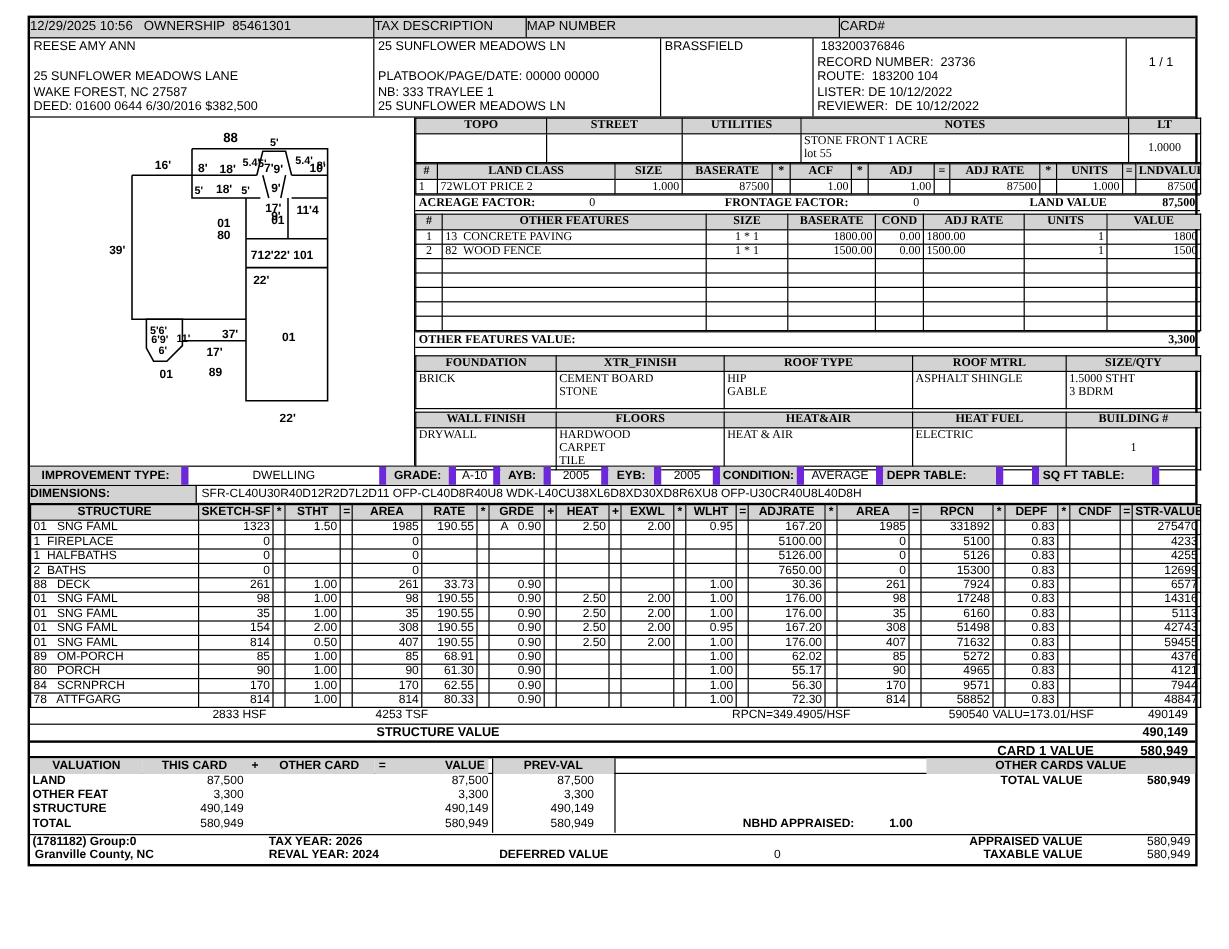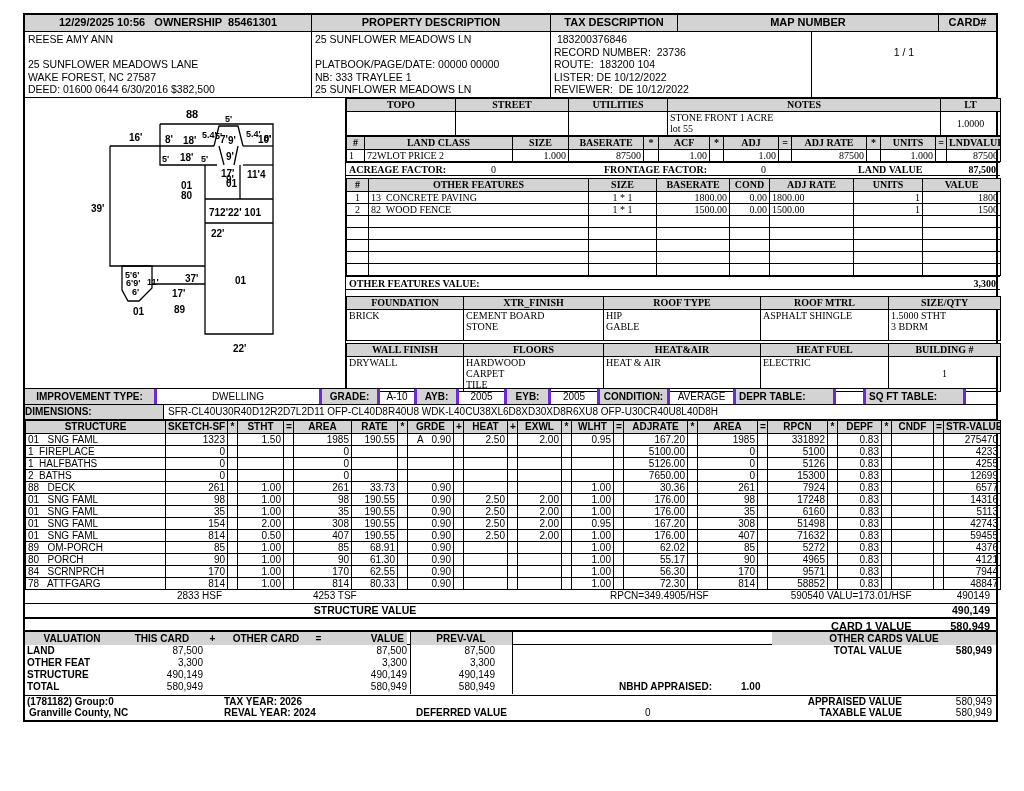--- a/index.html
+++ b/index.html
@@ -5,21 +5,21 @@
   html,body{margin:0;padding:0;background:#fff;}
   body{width:1024px;height:791px;position:relative;font-family:"Liberation Sans",sans-serif;color:#000;}
   *{box-sizing:border-box;}
   .card{position:absolute;left:23px;top:13px;width:975px;border:2px solid #000;background:#fff;}
   .gray{background:#d3d3d3;}
   .b{font-weight:bold;}
   .pre{white-space:pre-wrap;}
   .ml{white-space:pre;}
   
   .tophdr{display:flex;border-bottom:1px solid #000;}
-  .tophdr .hc{height:16px;line-height:15px;text-align:center;font-weight:bold;font-size:11px;border-right:1px solid #000;overflow:hidden;white-space:pre;}
+  .tophdr .hc{height:16px;line-height:15px;text-align:left;font-weight:normal;font-size:11px;border-right:1px solid #000;overflow:hidden;white-space:pre;}
   .tophdr .hc:last-child{border-right:none;}
   .inforow{display:flex;border-bottom:1px solid #000;}
   .inforow .ic{min-height:64px;font-size:10.5px;line-height:12.6px;padding:1px 3px;border-right:1px solid #000;overflow:hidden;}
   .inforow .ic:last-child{border-right:none;}
   .w1{width:287px}.w2{width:239px}.w3{width:127px}.w4{width:261px}.w5{width:61px;flex:1}
   
   .mid{display:flex;}
   .sketchpane{width:320px;position:relative;}
   .rightpane{width:655px;border-left:1px solid #000;font-family:Liberation Serif, serif;}
   table{border-collapse:collapse;table-layout:fixed;width:100%;}
@@ -34,21 +34,21 @@
   .t-of td:nth-child(2),.t-of td:nth-child(6){text-align:left;}
   .t-of td:nth-child(4),.t-of td:nth-child(5),.t-of td:nth-child(7),.t-of td:nth-child(8){text-align:right;}
   .t-bld td{vertical-align:top;text-align:left;}
   .t-bld1 td{height:31px;}
   .t-bld2 td{height:35px;}
   .t-bld2 td:last-child{text-align:center;vertical-align:middle;}
   .barrow{position:relative;height:14px;font-size:10px;line-height:13px;border-top:1px solid #000;border-bottom:1px solid #000;}
   .abs{position:absolute;top:0;}
   
   .improw{display:flex;border-bottom:1px solid #000;height:16px;font-size:10px;line-height:15px;}
-  .improw .cell{border-right:3px solid #6d28d9;text-align:center;overflow:hidden;white-space:pre;height:100%;}
+  .improw .cell{border-right:6px solid #6d28d9;text-align:center;overflow:hidden;white-space:pre;height:100%;}
   .improw .lbl{font-weight:bold;}
   .dimrow{display:flex;border-bottom:1px solid #000;height:15px;font-size:10px;line-height:14px;}
   .dimrow .cell{border-right:1px solid #000;overflow:hidden;white-space:pre;height:100%;}
   
   .t-struct td{text-align:right;}
   .t-struct td:first-child{text-align:left;}
   .structfoot{position:relative;height:13px;font-size:10px;line-height:12px;}
   .sv-row{position:relative;height:14px;font-size:10.5px;line-height:13px;border-top:1px solid #000;}
   .cardval{position:relative;height:15px;font-size:11px;line-height:14px;border-top:2px solid #000;border-bottom:2px solid #000;}
   
@@ -58,37 +58,37 @@
   .vline{position:absolute;width:0;border-left:1px solid #000;top:0;}
   .sketch text{fill:#000;font-family:"Liberation Sans",sans-serif;font-weight:bold;}
 </style>
 </head>
 <body>
 
 <div class="card">
 
   <div class="tophdr gray">
     <div class="hc w1">12/29/2025 10:56   OWNERSHIP  85461301</div>
-    <div class="hc w2">PROPERTY DESCRIPTION</div>
     <div class="hc w3">TAX DESCRIPTION</div>
     <div class="hc w4">MAP NUMBER</div>
     <div class="hc w5">CARD#</div>
   </div>
 
   <div class="inforow">
     <div class="ic w1 pre">REESE AMY ANN
 
 25 SUNFLOWER MEADOWS LANE
 WAKE FOREST, NC 27587
 DEED: 01600 0644 6/30/2016 $382,500</div>
     <div class="ic w2 pre">25 SUNFLOWER MEADOWS LN
 
 PLATBOOK/PAGE/DATE: 00000 00000
 NB: 333 TRAYLEE 1
 25 SUNFLOWER MEADOWS LN</div>
+    <div class="ic w3 pre">BRASSFIELD</div>
     <div class="ic w4 pre"> 183200376846
 RECORD NUMBER:  23736
 ROUTE:  183200 104
 LISTER: DE 10/12/2022
 REVIEWER:  DE 10/12/2022</div>
     <div class="ic w5" style="text-align:center;padding-top:14px;">1 / 1</div>
   </div>
 
   <div class="mid" style="height:291px;border-bottom:1px solid #000;">
     <div class="sketchpane">

